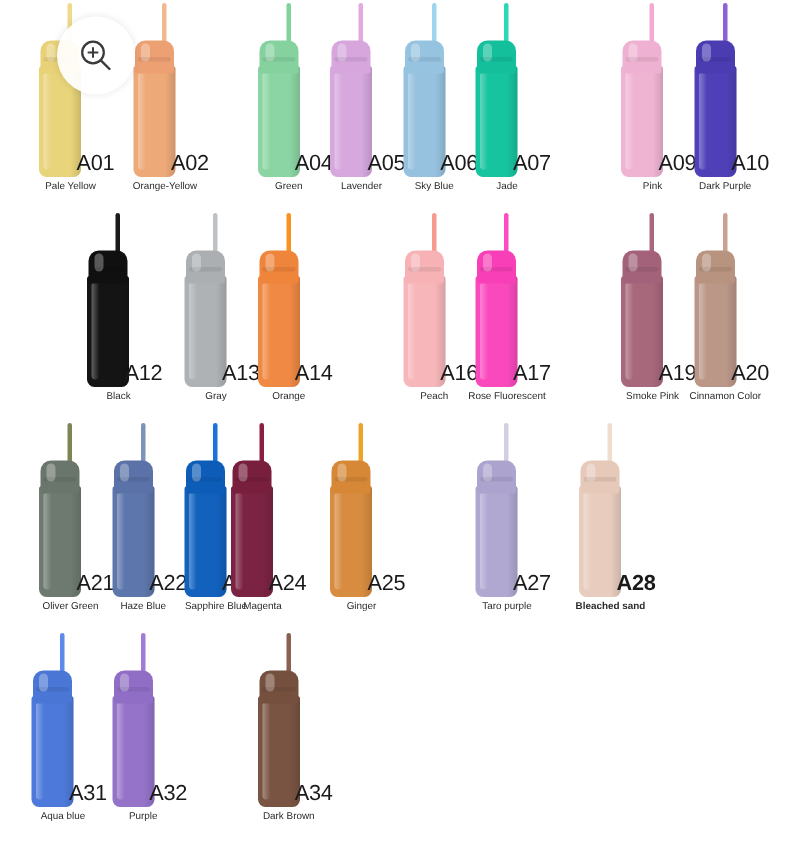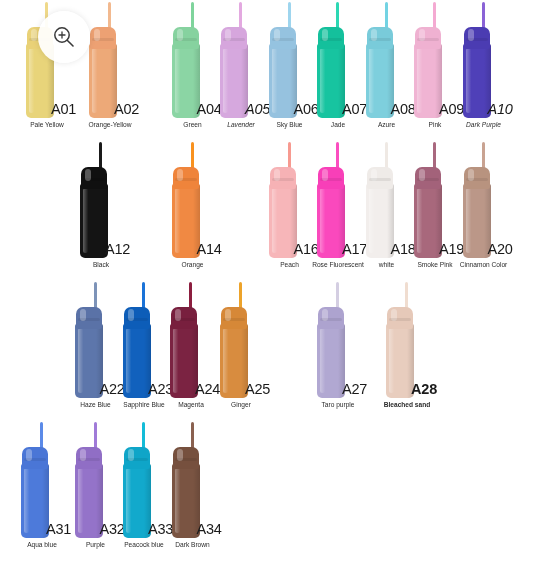--- a/index.html
+++ b/index.html
@@ -184,21 +184,21 @@
               <div class="body-gloss"></div>
               <div class="body-shade"></div>
             </div>
             <div class="lid" style="background: rgb(134, 210, 159);">
               <div class="lid-gloss"></div>
             </div>
           </div>
           <div class="code">A04</div>
           <div class="name">Green</div>
         </div>
-        <div class="cell" style="left: 218px; font-style: italic;">
+        <div class="cell" style="left: 218px;">
           <div class="tumbler">
             <div class="straw" style="background: rgb(227, 169, 224);"></div>
             <div class="body" style="background: rgb(214, 168, 222);">
               <div class="body-gloss"></div>
               <div class="body-shade"></div>
             </div>
             <div class="lid" style="background: rgb(214, 166, 221);">
               <div class="lid-gloss"></div>
             </div>
           </div>
@@ -226,78 +226,78 @@
               <div class="body-gloss"></div>
               <div class="body-shade"></div>
             </div>
             <div class="lid" style="background: rgb(20, 192, 156);">
               <div class="lid-gloss"></div>
             </div>
           </div>
           <div class="code">A07</div>
           <div class="name">Jade</div>
         </div>
-        <div class="cell" style="left: 363.5px;">
-          <div class="tumbler">
-            <div class="straw" style="background: rgb(115, 211, 227);"></div>
-            <div class="body" style="background: rgb(126, 207, 221);">
-              <div class="body-gloss"></div>
-              <div class="body-shade"></div>
-            </div>
-            <div class="lid" style="background: rgb(121, 203, 218);">
-              <div class="lid-gloss"></div>
-            </div>
-          </div>
-          <div class="code">A08</div>
-          <div class="name">Azure</div>
-        </div>
         <div class="cell" style="left: 412px;">
           <div class="tumbler">
             <div class="straw" style="background: rgb(244, 170, 210);"></div>
             <div class="body" style="background: rgb(240, 180, 211);">
               <div class="body-gloss"></div>
               <div class="body-shade"></div>
             </div>
             <div class="lid" style="background: rgb(239, 177, 209);">
               <div class="lid-gloss"></div>
             </div>
           </div>
           <div class="code">A09</div>
           <div class="name">Pink</div>
         </div>
-        <div class="cell" style="left: 460.5px; font-style: italic;">
+        <div class="cell" style="left: 460.5px;">
           <div class="tumbler">
             <div class="straw" style="background: rgb(138, 99, 214);"></div>
             <div class="body" style="background: rgb(79, 64, 184);">
               <div class="body-gloss"></div>
               <div class="body-shade"></div>
             </div>
             <div class="lid" style="background: rgb(75, 60, 178);">
               <div class="lid-gloss"></div>
             </div>
           </div>
           <div class="code">A10</div>
           <div class="name">Dark Purple</div>
         </div>
       </div>
       <div class="row">
-        <div class="cell" style="left: 78px;">
+        <div class="cell" style="left: 56px;">
           <div class="tumbler">
             <div class="straw" style="background: rgb(26, 26, 26);"></div>
             <div class="body" style="background: rgb(20, 20, 20);">
               <div class="body-gloss"></div>
               <div class="body-shade"></div>
             </div>
             <div class="lid" style="background: rgb(16, 16, 16);">
               <div class="lid-gloss"></div>
             </div>
           </div>
           <div class="code">A12</div>
           <div class="name">Black</div>
         </div>
+        <div class="cell" style="left: 121px;">
+          <div class="tumbler">
+            <div class="straw" style="background: rgb(191, 194, 196);"></div>
+            <div class="body" style="background: rgb(174, 178, 181);">
+              <div class="body-gloss"></div>
+              <div class="body-shade"></div>
+            </div>
+            <div class="lid" style="background: rgb(171, 175, 178);">
+              <div class="lid-gloss"></div>
+            </div>
+          </div>
+          <div class="code">A13</div>
+          <div class="name">Gray</div>
+        </div>
         <div class="cell" style="left: 169.5px;">
           <div class="tumbler">
             <div class="straw" style="background: rgb(249, 146, 31);"></div>
             <div class="body" style="background: rgb(240, 137, 67);">
               <div class="body-gloss"></div>
               <div class="body-shade"></div>
             </div>
             <div class="lid" style="background: rgb(239, 132, 59);">
               <div class="lid-gloss"></div>
             </div>
@@ -326,34 +326,20 @@
               <div class="body-gloss"></div>
               <div class="body-shade"></div>
             </div>
             <div class="lid" style="background: rgb(248, 63, 184);">
               <div class="lid-gloss"></div>
             </div>
           </div>
           <div class="code">A17</div>
           <div class="name">Rose Fluorescent</div>
         </div>
-        <div class="cell" style="left: 363.5px;">
-          <div class="tumbler">
-            <div class="straw" style="background: rgb(239, 233, 228);"></div>
-            <div class="body" style="background: rgb(242, 238, 236);">
-              <div class="body-gloss"></div>
-              <div class="body-shade"></div>
-            </div>
-            <div class="lid" style="background: rgb(239, 235, 232);">
-              <div class="lid-gloss"></div>
-            </div>
-          </div>
-          <div class="code">A18</div>
-          <div class="name">white</div>
-        </div>
         <div class="cell" style="left: 412px;">
           <div class="tumbler">
             <div class="straw" style="background: rgb(169, 104, 127);"></div>
             <div class="body" style="background: rgb(168, 104, 124);">
               <div class="body-gloss"></div>
               <div class="body-shade"></div>
             </div>
             <div class="lid" style="background: rgb(163, 98, 122);">
               <div class="lid-gloss"></div>
             </div>
@@ -370,20 +356,34 @@
             </div>
             <div class="lid" style="background: rgb(184, 147, 127);">
               <div class="lid-gloss"></div>
             </div>
           </div>
           <div class="code">A20</div>
           <div class="name">Cinnamon Color</div>
         </div>
       </div>
       <div class="row">
+        <div class="cell" style="left: 24px;">
+          <div class="tumbler">
+            <div class="straw" style="background: rgb(126, 133, 84);"></div>
+            <div class="body" style="background: rgb(110, 122, 112);">
+              <div class="body-gloss"></div>
+              <div class="body-shade"></div>
+            </div>
+            <div class="lid" style="background: rgb(106, 118, 108);">
+              <div class="lid-gloss"></div>
+            </div>
+          </div>
+          <div class="code">A21</div>
+          <div class="name">Oliver Green</div>
+        </div>
         <div class="cell" style="left: 72.5px;">
           <div class="tumbler">
             <div class="straw" style="background: rgb(125, 147, 184);"></div>
             <div class="body" style="background: rgb(93, 118, 171);">
               <div class="body-gloss"></div>
               <div class="body-shade"></div>
             </div>
             <div class="lid" style="background: rgb(90, 114, 167);">
               <div class="lid-gloss"></div>
             </div>
@@ -398,21 +398,21 @@
               <div class="body-gloss"></div>
               <div class="body-shade"></div>
             </div>
             <div class="lid" style="background: rgb(13, 93, 184);">
               <div class="lid-gloss"></div>
             </div>
           </div>
           <div class="code">A23</div>
           <div class="name">Sapphire Blue</div>
         </div>
-        <div class="cell" style="left: 168px;">
+        <div class="cell" style="left: 152px;">
           <div class="tumbler">
             <div class="straw" style="background: rgb(140, 30, 63);"></div>
             <div class="body" style="background: rgb(123, 35, 66);">
               <div class="body-gloss"></div>
               <div class="body-shade"></div>
             </div>
             <div class="lid" style="background: rgb(120, 31, 62);">
               <div class="lid-gloss"></div>
             </div>
           </div>
@@ -483,34 +483,20 @@
             <div class="body" style="background: rgb(148, 115, 201);">
               <div class="body-gloss"></div>
               <div class="body-shade"></div>
             </div>
             <div class="lid" style="background: rgb(144, 110, 197);">
               <div class="lid-gloss"></div>
             </div>
           </div>
           <div class="code">A32</div>
           <div class="name">Purple</div>
-        </div>
-        <div class="cell" style="left: 121px;">
-          <div class="tumbler">
-            <div class="straw" style="background: rgb(19, 188, 216);"></div>
-            <div class="body" style="background: rgb(18, 169, 204);">
-              <div class="body-gloss"></div>
-              <div class="body-shade"></div>
-            </div>
-            <div class="lid" style="background: rgb(15, 165, 200);">
-              <div class="lid-gloss"></div>
-            </div>
-          </div>
-          <div class="code">A33</div>
-          <div class="name">Peacock blue</div>
         </div>
         <div class="cell" style="left: 169.5px;">
           <div class="tumbler">
             <div class="straw" style="background: rgb(138, 97, 80);"></div>
             <div class="body" style="background: rgb(122, 84, 66);">
               <div class="body-gloss"></div>
               <div class="body-shade"></div>
             </div>
             <div class="lid" style="background: rgb(118, 80, 62);">
               <div class="lid-gloss"></div>

